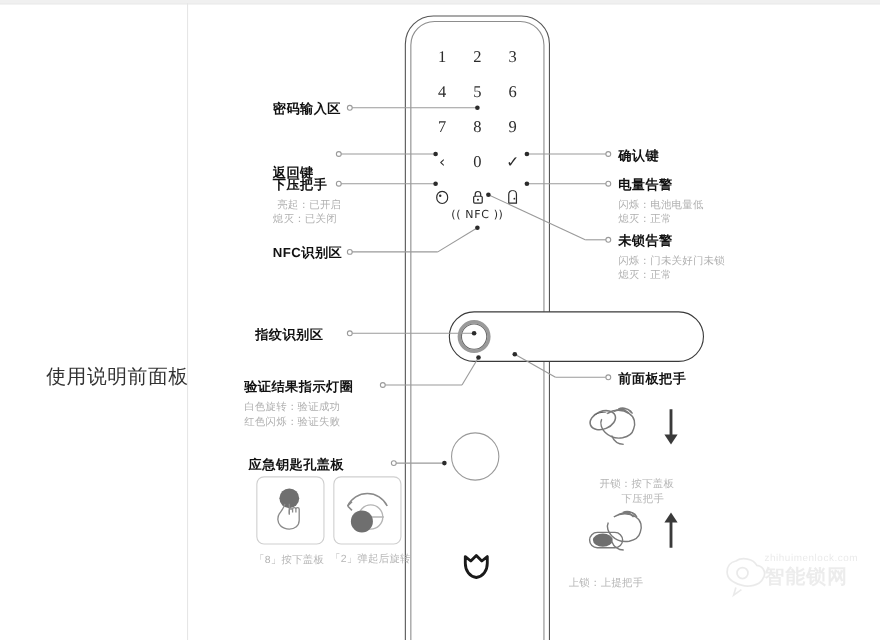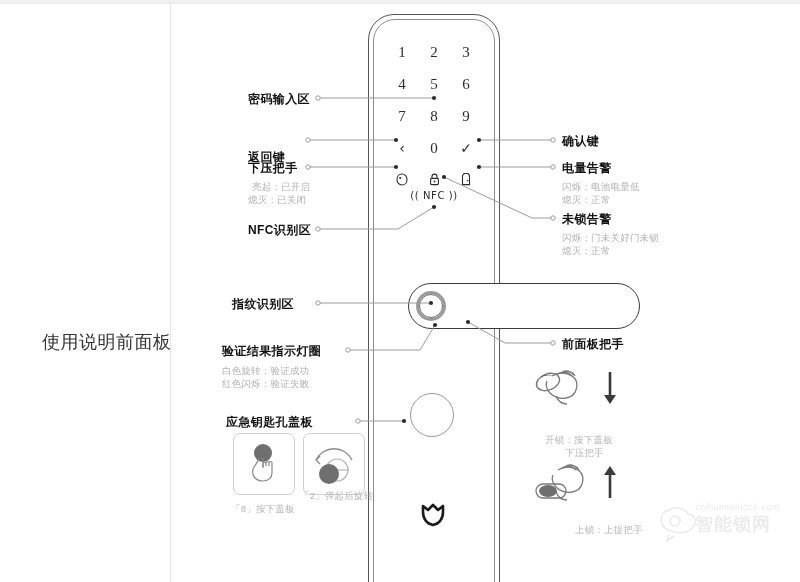--- a/index.html
+++ b/index.html
@@ -393,21 +393,21 @@
     <svg width="60" height="60" viewBox="0 0 60 60">
       <path d="M12 26 A20 20 0 0 1 48 26" fill="none" stroke="#8a8a8a" stroke-width="1.4"></path>
       <path d="M12 26 l4 -4 M12 26 l4 4" fill="none" stroke="#8a8a8a" stroke-width="1.4"></path>
       <circle cx="33" cy="36" r="11" fill="none" stroke="#b5b5b5" stroke-width="1.2"></circle>
       <line x1="33" y1="36" x2="45" y2="36" stroke="#b5b5b5" stroke-width="1.2"></line>
       <circle cx="25" cy="40" r="10" fill="#6f6f6f"></circle>
     </svg>
   </div>
 
   <div class="cap" style="left:231px; top:503px;">「8」按下盖板</div>
-  <div class="cap" style="left:300px; top:490px;">「2」弹起后旋转</div>
+  <div class="cap" style="left:300px; top:502px;">「2」弹起后旋转</div>
 
   <div style="position:absolute; left:528px; top:368px; width:110px; height:62px;">
     <svg width="110" height="62" viewBox="0 0 110 62">
       <ellipse cx="20" cy="14" rx="12" ry="8" transform="rotate(-22 20 14)" fill="none" stroke="#7a7a7a" stroke-width="1.4"></ellipse>
       <path d="M12 10 a9 7 0 0 1 13 -2 a12 9 0 0 0 -13 2 Z" fill="#4a4a4a"></path>
       <path d="M24 8 c6 -4 14 -4 20 0 c5 3 6 9 4 14 c-1 4 -5 7 -10 8 c-6 1 -12 -1 -16 -5
                c-3 -3 -5 -8 -3 -12" fill="none" stroke="#7a7a7a" stroke-width="1.3"></path>
       <path d="M30 6 c5 -3 11 -2 14 2 M34 4 c4 -2 9 -1 12 3 M38 4 c3 -1 7 0 9 4" fill="none" stroke="#7a7a7a" stroke-width="1.3"></path>
       <path d="M28 28 c2 5 6 8 11 8" fill="none" stroke="#7a7a7a" stroke-width="1.3"></path>
       <g stroke="#3a3a3a" stroke-width="2.6" fill="none">
@@ -426,21 +426,21 @@
       <path d="M34 6 c5 -3 11 -2 14 2 M38 4 c4 -2 9 -1 12 3 M42 4 c3 -1 7 0 9 4" fill="none" stroke="#7a7a7a" stroke-width="1.3"></path>
       <rect x="8" y="22" width="30" height="14" rx="7" fill="none" stroke="#7a7a7a" stroke-width="1.3"></rect>
       <ellipse cx="20" cy="29" rx="9" ry="6" fill="#6f6f6f"></ellipse>
       <path d="M28 30 c2 5 6 8 11 8" fill="none" stroke="#7a7a7a" stroke-width="1.3"></path>
       <g stroke="#3a3a3a" stroke-width="2.6" fill="none">
         <line x1="82" y1="36" x2="82" y2="12"></line>
       </g>
       <path d="M82 4 l-6 9 l12 0 Z" fill="#3a3a3a"></path>
     </svg>
   </div>
-  <div class="cap" style="left:575px; top:524px;">上锁：上提把手</div>
+  <div class="cap" style="left:517px; top:524px;">上锁：上提把手</div>
 
   <div class="watermark">
     <svg width="44" height="40" viewBox="0 0 44 40" style="position:absolute;left:0;top:6px;">
       <path d="M14 6 C20 2 30 4 33 10 C40 11 42 18 38 23 C35 28 26 30 19 28
                C12 26 6 22 6 16 C6 11 9 7 14 6 Z" fill="none" stroke="#bdbdbd" stroke-width="1.6"></path>
       <path d="M14 30 l-2 7 l7 -5" fill="none" stroke="#bdbdbd" stroke-width="1.6"></path>
       <circle cx="20" cy="17" r="5" fill="none" stroke="#bdbdbd" stroke-width="1.6"></circle>
     </svg>
     <div class="wm-text-top">zhihuimenlock.com</div>
     <div class="wm-text-main">智能锁网</div>

